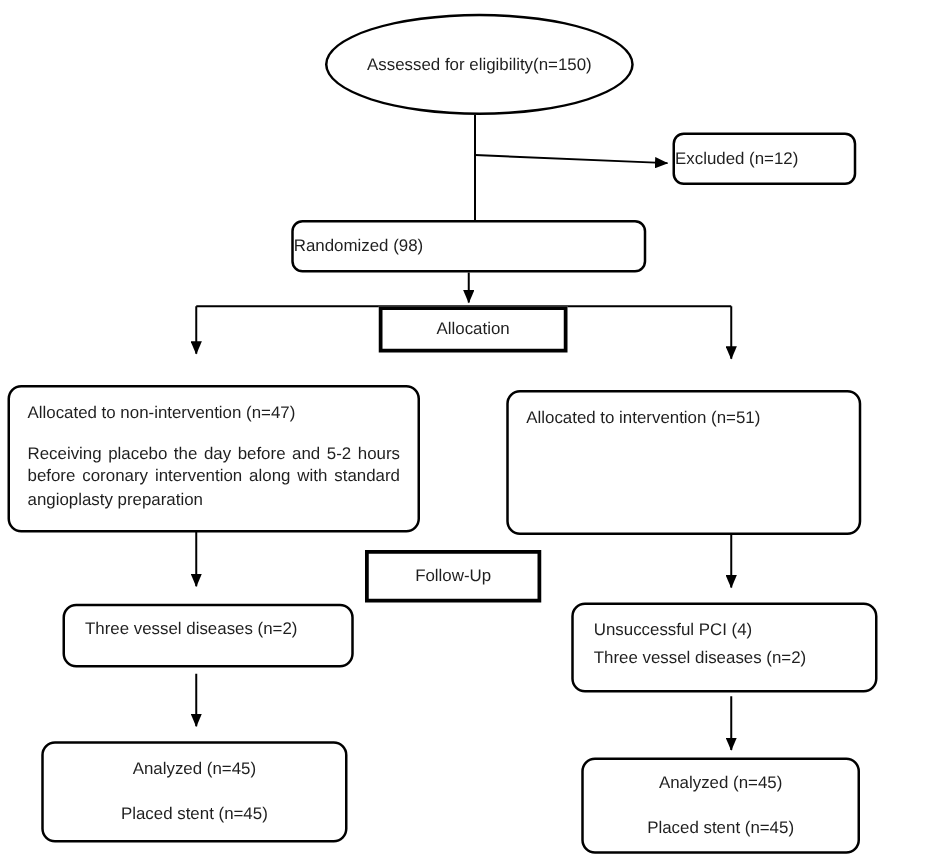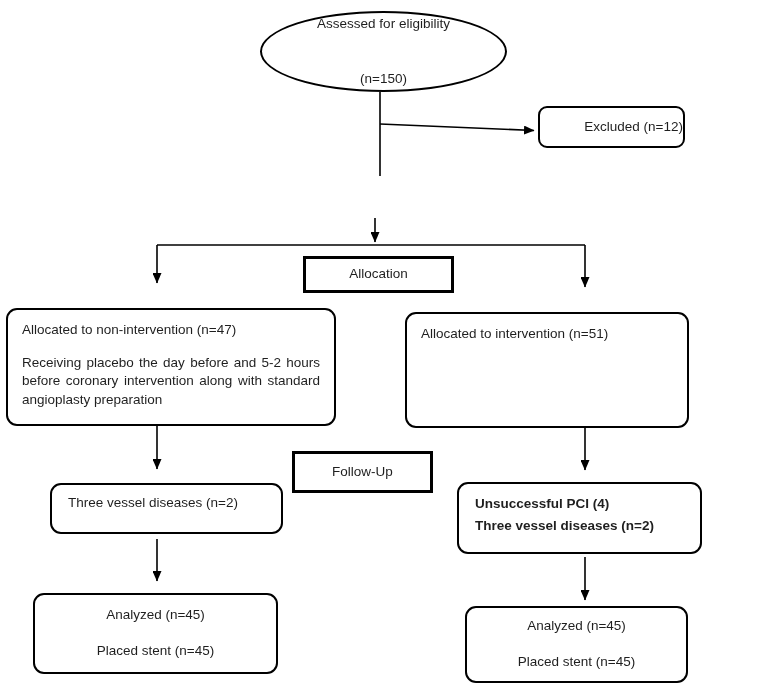--- a/index.html
+++ b/index.html
@@ -33,40 +33,38 @@
     box-sizing: border-box;
     border: 2px solid var(--line);
     background: var(--bg);
     font-size: 13.5px;
     line-height: 1.38;
   }
   .rounded { border-radius: 11px; }
   .center-txt {
     display: flex;
     align-items: center;
-    justify-content: flex-end;
+    justify-content: flex-start;
     text-align: center;
   }
   .ellipse {
     border-radius: 50%;
     border-width: 2.5px;
     display: flex;
-    flex-direction: column;
     align-items: center;
-    justify-content: space-between;
+    justify-content: center;
     text-align: center;
     line-height: 1.62;
   }
   .band {
     border-width: 3.5px;
     border-radius: 0;
     display: flex;
     align-items: center;
     justify-content: center;
-    margin-top: 11px;
   }
   .alloc-box { padding: 11px 14px 8px 14px; margin-top: 20px; }
   .alloc-box .body { margin-top: 14px; }
   .justify { text-align: justify; }
   .pad-box { padding: 9px 16px; }
   .fu-right { line-height: 1.65; }
   .two-line-center {
     display: flex;
     flex-direction: column;
     align-items: center;
@@ -100,20 +98,23 @@
 
   <div class="node ellipse" style="left:260px; top:11px; width:247px; height:81px;">
     <div>Assessed for eligibility</div>
     <div>(n=150)</div>
   </div>
 
   <div class="node rounded center-txt" style="left:538px; top:106px; width:147px; height:42px; border-radius:9px;">
     <div>Excluded (n=12)</div>
   </div>
 
+  <div class="node rounded center-txt" style="left:233px; top:176px; width:284px; height:42px; border-radius:9px;">
+    <div>Randomized (98)</div>
+  </div>
 
   <div class="node band" style="left:303px; top:245px; width:151px; height:37px;">
     <div>Allocation</div>
   </div>
 
   <div class="node rounded alloc-box" style="left:6px; top:288px; width:330px; height:118px;">
     <div>Allocated to non-intervention (n=47)</div>
     <div class="body justify">Receiving placebo the day before and 5-2 hours before coronary intervention along with standard angioplasty preparation</div>
   </div>
 
@@ -122,21 +123,21 @@
   </div>
 
   <div class="node band" style="left:292px; top:440px; width:141px; height:42px;">
     <div>Follow-Up</div>
   </div>
 
   <div class="node rounded pad-box" style="left:50px; top:483px; width:233px; height:51px;">
     <div>Three vessel diseases (n=2)</div>
   </div>
 
-  <div class="node rounded pad-box fu-right" style="left:457px; top:482px; width:245px; height:72px;font-weight:bold;">
+  <div class="node rounded pad-box fu-right" style="left:457px; top:482px; width:245px; height:72px;">
     <div>Unsuccessful PCI (4)</div>
     <div>Three vessel diseases (n=2)</div>
   </div>
 
 
   <div class="node rounded two-line-center" style="left:33px; top:593px; width:245px; height:81px;">
     <div>Analyzed (n=45)</div>
     <div>Placed stent (n=45)</div>
   </div>
 

